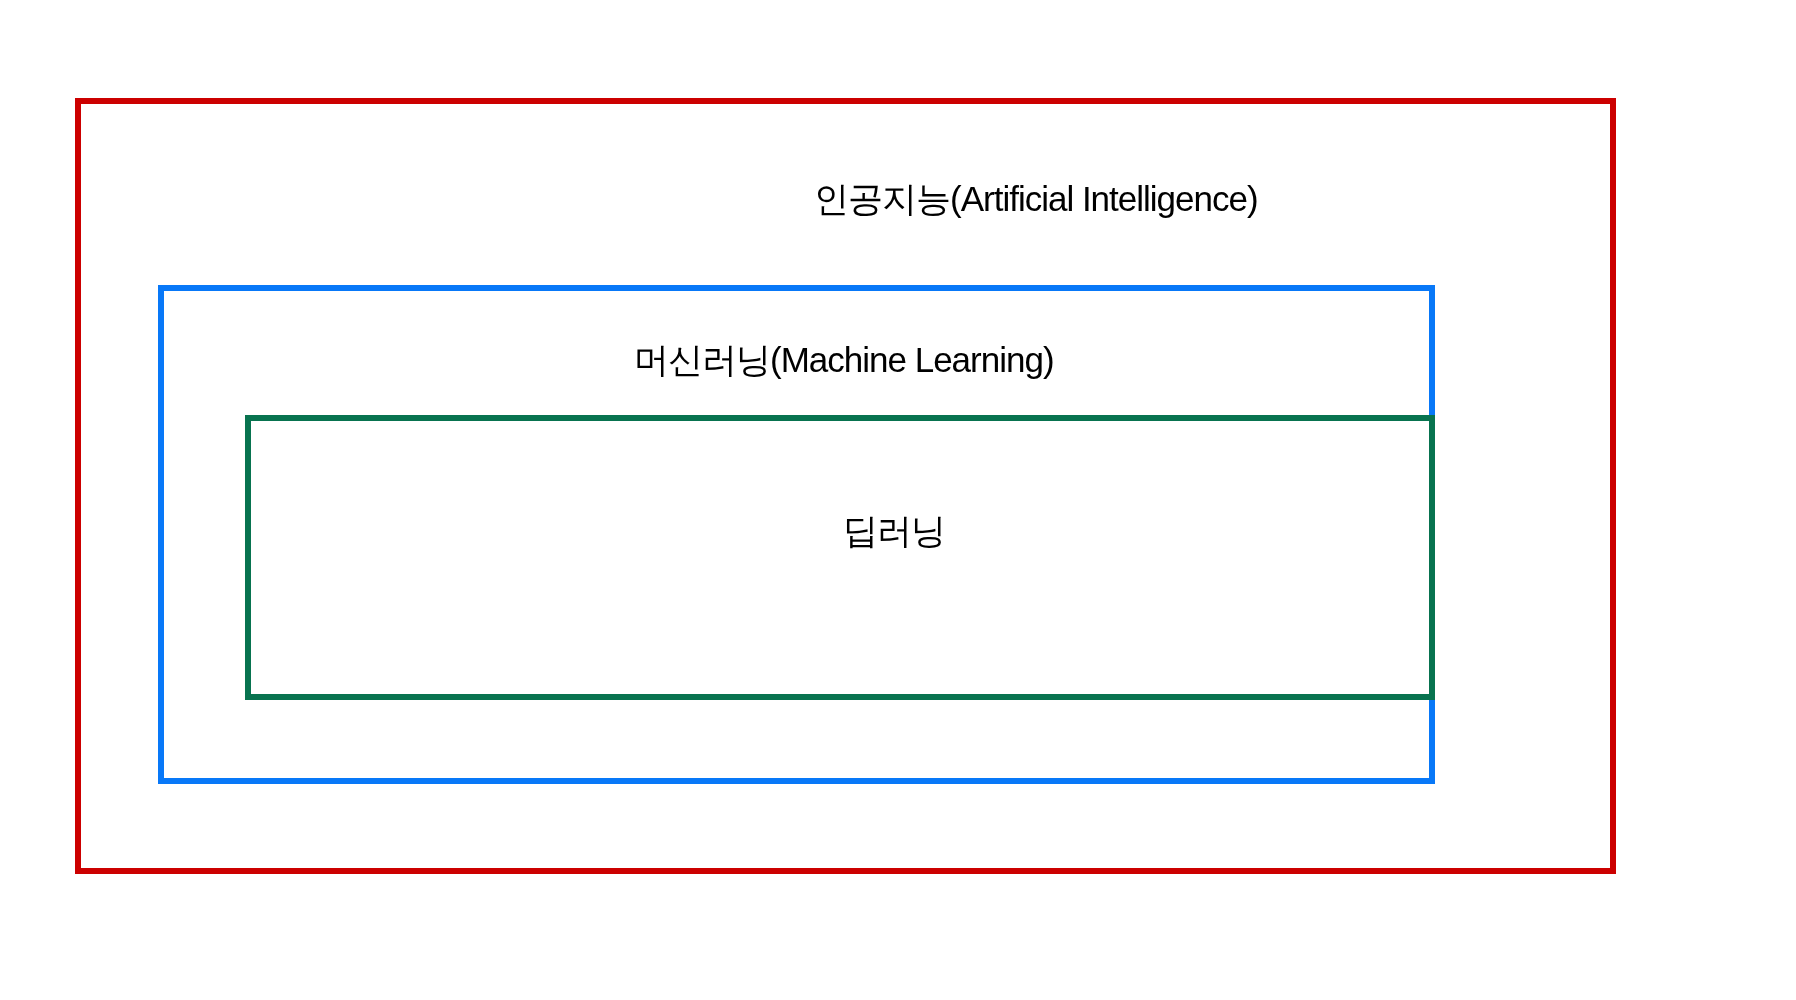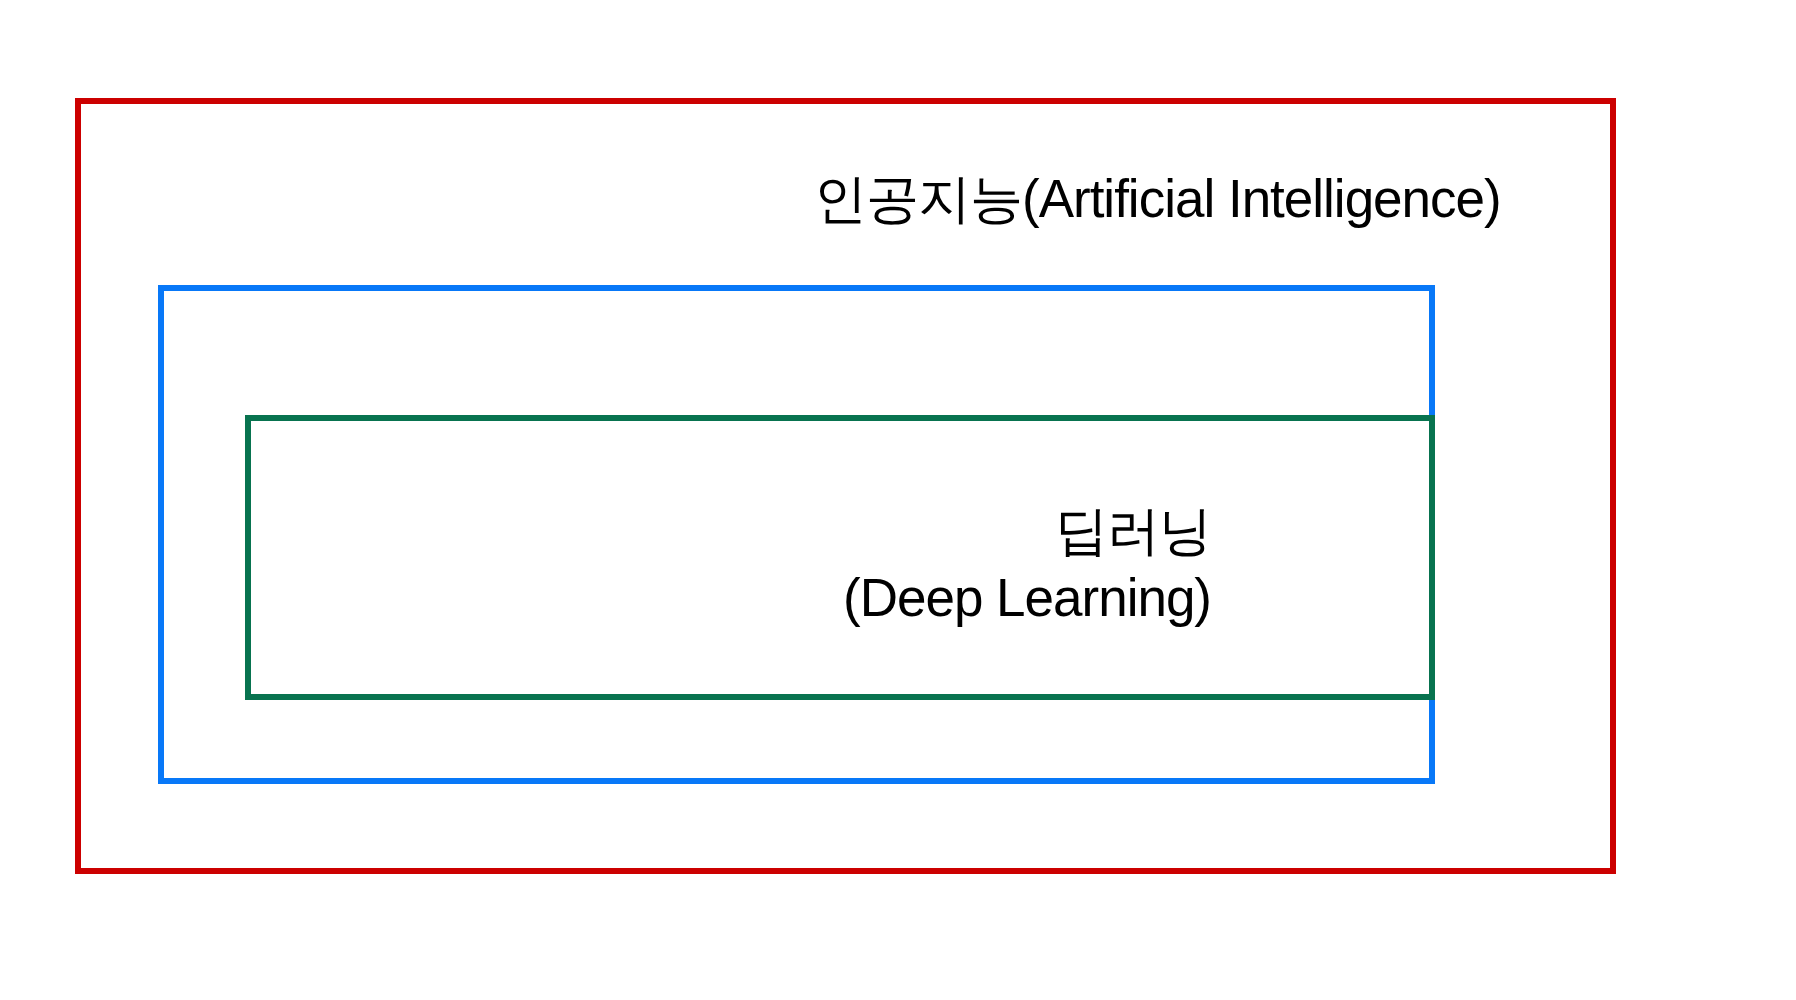--- a/index.html
+++ b/index.html
@@ -38,26 +38,25 @@
   
   .box-dl {
     left: 81px;
     top: 124px;
     width: 1190px;
     height: 285px;
   }
   .label {
     position: absolute;
     color: #000000;
-    font-size: 53px;
+    font-size: 35px;
     line-height: 68px;
     letter-spacing: -1px;
     white-space: nowrap;
     font-weight: 400;
-    text-align: right;
   }
   
   .label-ai {
     left: 733px;
     top: 61px;
   }
   
   .label-ml {
     left: 470px;
     top: 35px;
@@ -73,24 +72,24 @@
 <body>
 
 <div class="canvas">
 
   <div class="box box-ai" style="border-color: rgb(204, 0, 0);">
 
     <div class="label label-ai" style="color: rgb(0, 0, 0);">인공지능(Artificial Intelligence)</div>
 
     <div class="box box-ml" style="border-color: rgb(8, 120, 248);">
 
+      <div class="label label-ml">머신러닝(Machine Learning)</div>
 
       <div class="box box-dl" style="border-color: rgb(8, 115, 79);">
 
         <div class="label label-dl">
           <div>딥러닝</div>
-          <div>(Deep Learning)</div>
         </div>
 
       </div>
     </div>
   </div>
 </div>
 
 </body></html>

